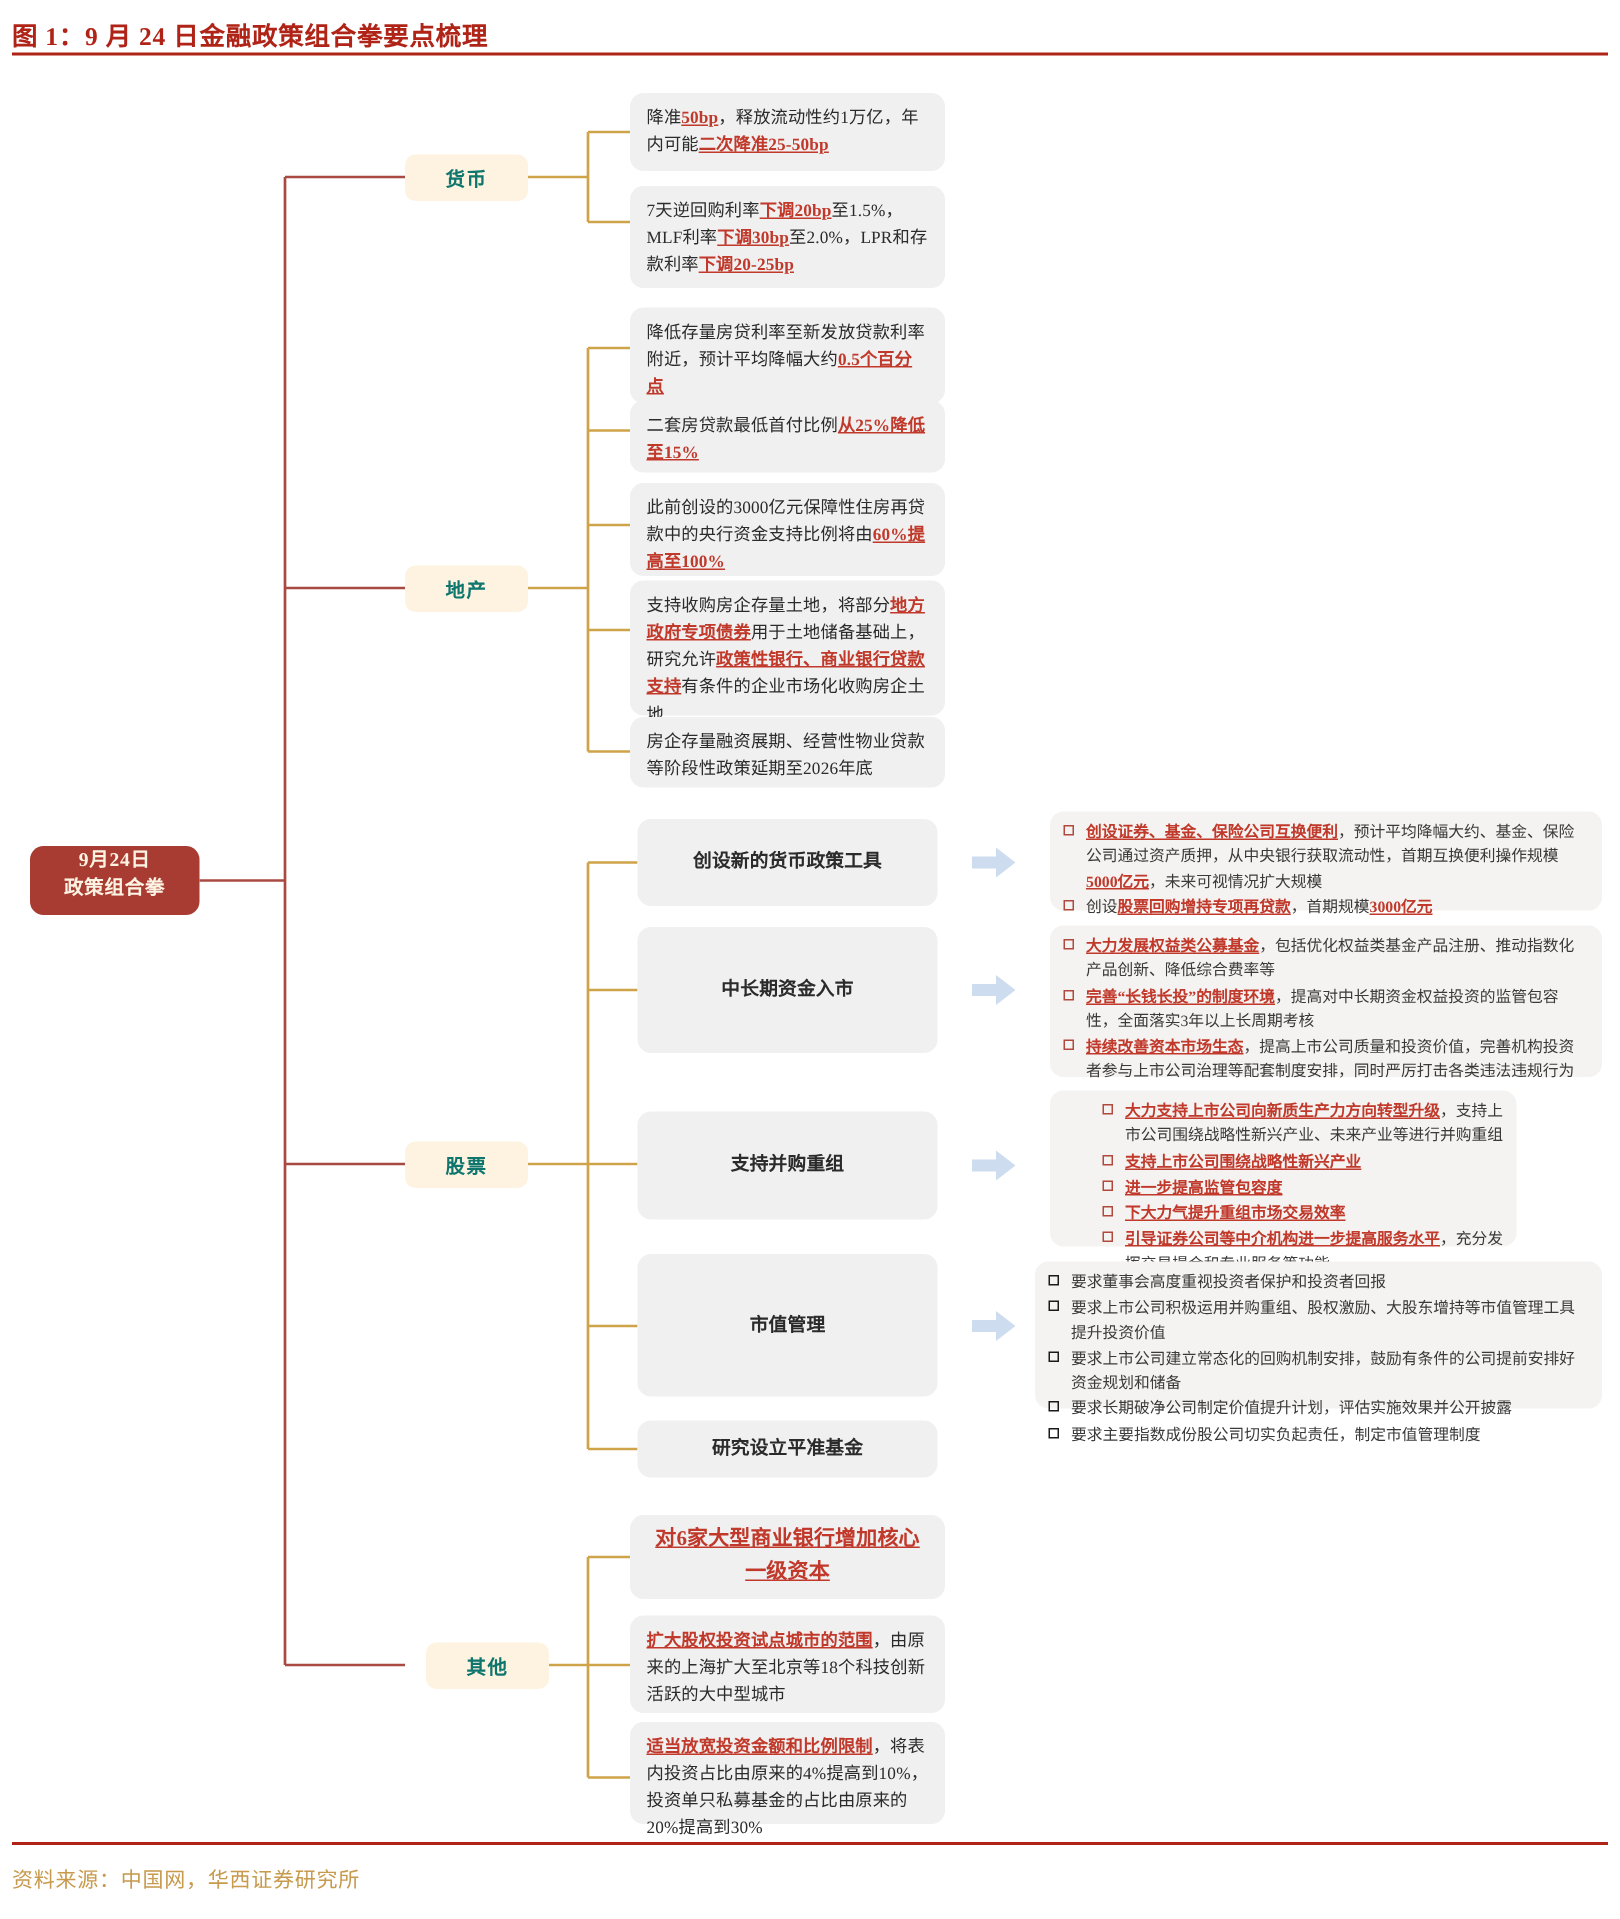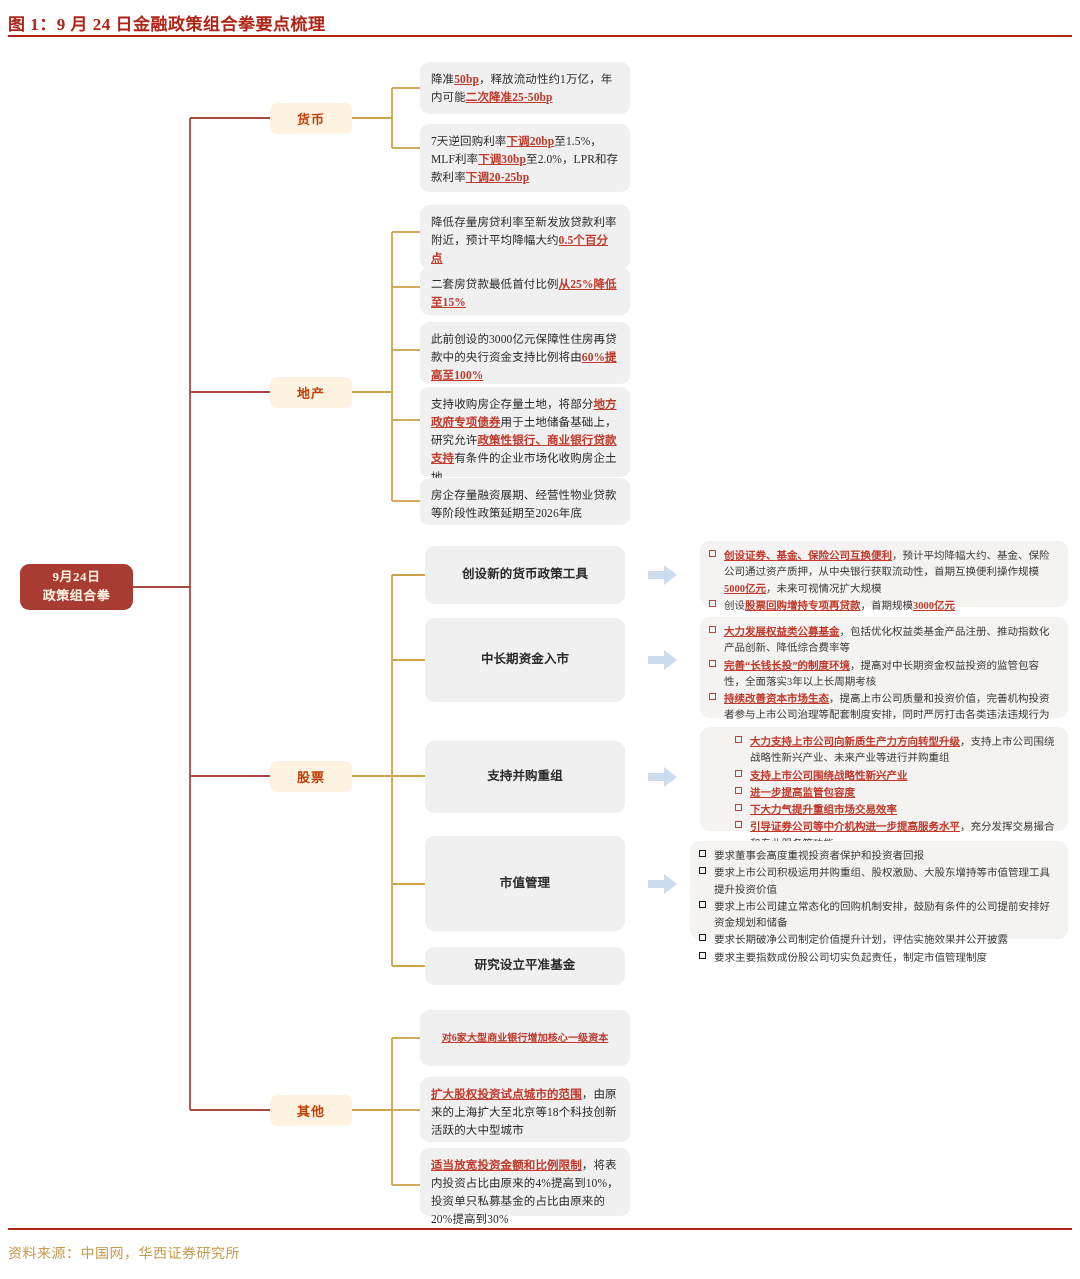--- a/index.html
+++ b/index.html
@@ -38,27 +38,27 @@
   svg.links{position:absolute;left:0;top:0;width:1080px;height:1279px;pointer-events:none;}
 
   
   .root-node{
     position:absolute;
     background:#a83c32;
     color:#fdf3e3;
     border-radius:9px;
     text-align:center;
     font-size:13px;font-weight:bold;line-height:1.45;
-    display:flex;align-items:center;justify-content:center;
+    display:flex;justify-content:center;
     letter-spacing:.5px;
   }
   .cat-node{
     position:absolute;
     background:#fdf3e0;
-    color:#c2410c;
+    color:#0f766e;
     border-radius:7px;
     text-align:center;
     font-size:13px;font-weight:bold;
     display:flex;align-items:center;justify-content:center;
     letter-spacing:1px;
   }
   .leaf{
     position:absolute;
     background:#f0f0f0;
     border-radius:9px;
@@ -68,21 +68,21 @@
     box-sizing:border-box;
     padding:8px 11px;
     letter-spacing:.1px;
   }
   .leaf.centered{
     display:flex;align-items:center;justify-content:center;
     text-align:center;font-weight:bold;font-size:12.5px;
   }
   .leaf.centered-top{
     display:flex;align-items:center;justify-content:center;
-    text-align:center;font-weight:bold;font-size:10px;color:#c0392b;
+    text-align:center;font-weight:bold;font-size:14px;color:#c0392b;
   }
   .detail{
     position:absolute;
     background:#f5f3f1;
     border-radius:9px;
     box-sizing:border-box;
     padding:7px 9px 7px 9px;
     font-size:10.5px;
     line-height:1.55;
     color:#3a3a3a;
@@ -168,21 +168,21 @@
 
   <div class="cat-node" style="left:270px;top:103px;width:82px;height:31px;">
     <span>货币</span>
   </div>
   <div class="cat-node" style="left:270px;top:377px;width:82px;height:31px;">
     <span>地产</span>
   </div>
   <div class="cat-node" style="left:270px;top:761px;width:82px;height:31px;">
     <span>股票</span>
   </div>
-  <div class="cat-node" style="left:270px;top:1095px;width:82px;height:31px;">
+  <div class="cat-node" style="left:284px;top:1095px;width:82px;height:31px;">
     <span>其他</span>
   </div>
 
   <div class="leaf" style="left:420px;top:62px;width:210px;height:52px;"><span>降准</span><span class="hi">50bp</span><span>，释放流动性约1万亿，年内可能</span><span class="hi">二次降准25-50bp</span></div>
   <div class="leaf" style="left:420px;top:124px;width:210px;height:68px;"><span>7天逆回购利率</span><span class="hi">下调20bp</span><span>至1.5%，MLF利率</span><span class="hi">下调30bp</span><span>至2.0%，LPR和存款利率</span><span class="hi">下调20-25bp</span></div>
 
   <div class="leaf" style="left:420px;top:205px;width:210px;height:64px;"><span>降低存量房贷利率至新发放贷款利率附近，预计平均降幅大约</span><span class="hi">0.5个百分点</span></div>
   <div class="leaf" style="left:420px;top:267px;width:210px;height:48px;"><span>二套房贷款最低首付比例</span><span class="hi">从25%降低至15%</span></div>
   <div class="leaf" style="left:420px;top:322px;width:210px;height:62px;"><span>此前创设的3000亿元保障性住房再贷款中的央行资金支持比例将由</span><span class="hi">60%提高至100%</span></div>
   <div class="leaf" style="left:420px;top:387px;width:210px;height:90px;"><span>支持收购房企存量土地，将部分</span><span class="hi">地方政府专项债券</span><span>用于土地储备基础上，研究允许</span><span class="hi">政策性银行、商业银行贷款支持</span><span>有条件的企业市场化收购房企土地</span></div>
@@ -221,21 +221,21 @@
         <li class=""><span class="bx"></span><span>创设</span><span class="hi">股票回购增持专项再贷款</span><span>，首期规模</span><span class="hi">3000亿元</span></li>
       </ul>
     </div>
   <div class="detail" style="left:700px;top:617px;width:368px;height:101px;">
       <ul>
         <li class=""><span class="bx"></span><span class="hi">大力发展权益类公募基金</span><span>，包括优化权益类基金产品注册、推动指数化产品创新、降低综合费率等</span></li>
         <li class=""><span class="bx"></span><span class="hi">完善“长钱长投”的制度环境</span><span>，提高对中长期资金权益投资的监管包容性，全面落实3年以上长周期考核</span></li>
         <li class=""><span class="bx"></span><span class="hi">持续改善资本市场生态</span><span>，提高上市公司质量和投资价值，完善机构投资者参与上市公司治理等配套制度安排，同时严厉打击各类违法违规行为</span></li>
       </ul>
     </div>
-  <div class="detail" style="left:700px;top:727px;width:368px;height:104px;padding-left:35px;">
+  <div class="detail" style="left:700px;top:727px;width:311px;height:104px;padding-left:35px;">
       <ul>
         <li class=""><span class="bx"></span><span class="hi">大力支持上市公司向新质生产力方向转型升级</span><span>，支持上市公司围绕战略性新兴产业、未来产业等进行并购重组</span></li>
         <li class=""><span class="bx"></span><span class="hi">支持上市公司围绕战略性新兴产业</span></li>
         <li class=""><span class="bx"></span><span class="hi">进一步提高监管包容度</span></li>
         <li class=""><span class="bx"></span><span class="hi">下大力气提升重组市场交易效率</span></li>
         <li class=""><span class="bx"></span><span class="hi">引导证券公司等中介机构进一步提高服务水平</span><span>，充分发挥交易撮合和专业服务等功能</span></li>
       </ul>
     </div>
   <div class="detail" style="left:690px;top:841px;width:378px;height:98px;">
       <ul>

